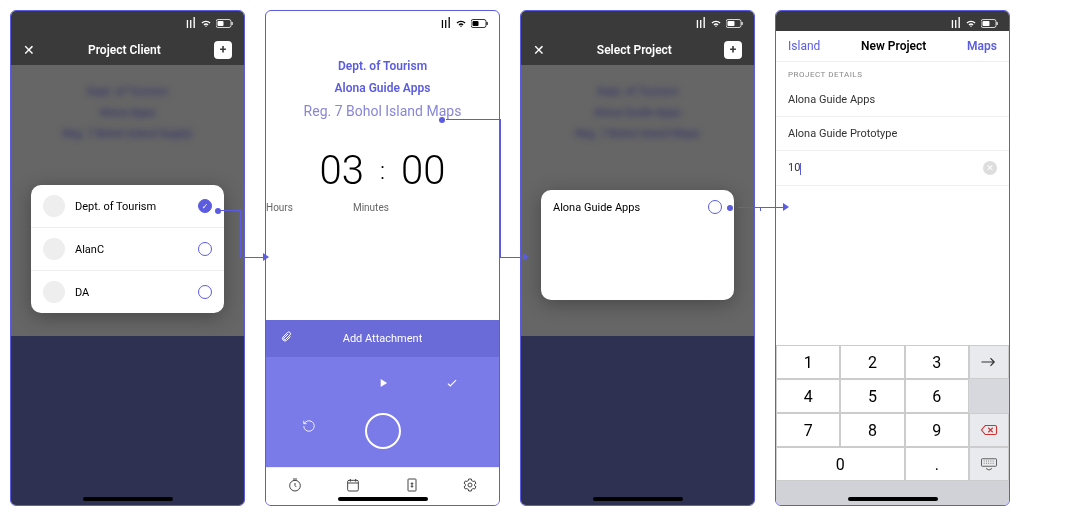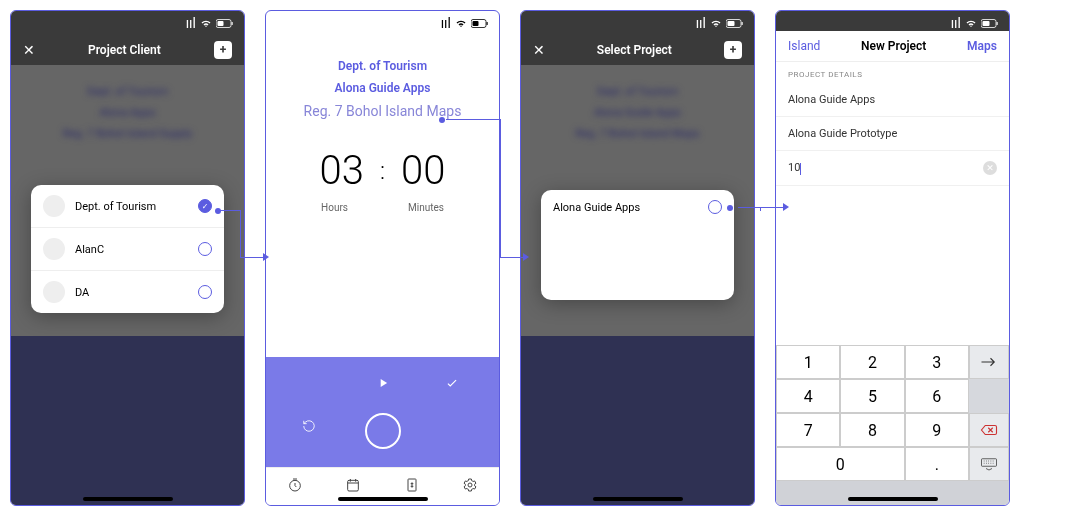--- a/index.html
+++ b/index.html
@@ -32,21 +32,21 @@
   .radio.checked::after { content: "✓"; color: #fff; font-size: 8px; }
 
   
   .s2-header { text-align: center; padding-top: 20px; }
   .brand { color: #5b5ce0; font-size: 12px; font-weight: 600; padding: 4px 0; }
   .proj { color: #5b5ce0; font-size: 12px; font-weight: 600; padding: 4px 0; }
   .sub { color: #8886d8; font-size: 14px; padding: 4px 0; }
   .timer { display: flex; justify-content: center; align-items: center; gap: 16px; margin-top: 24px; }
   .timer .num { font-size: 40px; font-weight: 300; }
   .timer .colon { font-size: 24px; font-weight: 300; }
-  .timer-labels { display: flex; justify-content: center; gap: 60px; font-size: 10px; color: #666; margin-top: 8px; }
+  .timer-labels { display: flex; gap: 60px; font-size: 10px; color: #666; margin-top: 8px; }
   .s2-bottom { position: absolute; bottom: 38px; left: 0; right: 0; }
   .attach-bar { background: #6a6ad8; color: #fff; font-size: 11px; text-align: center; padding: 12px 0; display: flex; align-items: center; justify-content: center; position: relative; }
   .attach-bar .clip { position: absolute; left: 14px; }
   .controls { background: #7a7ae8; height: 110px; position: relative; }
   .controls .play { position: absolute; top: 18px; left: 50%; transform: translateX(-50%); color: #fff; }
   .controls .check { position: absolute; top: 18px; right: 40px; color: #fff; }
   .controls .loop { position: absolute; bottom: 30px; left: 36px; color: #fff; }
   .controls .ring { position: absolute; bottom: 18px; left: 50%; transform: translateX(-50%); width: 36px; height: 36px; border: 2px solid #fff; border-radius: 50%; }
   .tabbar { position: absolute; bottom: 0; left: 0; right: 0; height: 38px; background: #fff; border-top: 1px solid #eee; display: flex; justify-content: space-around; align-items: center; }
   .tabbar .ico { color: #444; }
@@ -153,20 +153,28 @@
   <div class="timer">
     <span class="num">03</span>
     <span class="colon">:</span>
     <span class="num">00</span>
   </div>
   <div class="timer-labels">
     <span>Hours</span>
     <span>Minutes</span>
   </div>
   <div class="s2-bottom">
+    <div class="attach-bar">
+      <span class="clip">
+        <svg width="12" height="12" viewBox="0 0 24 24" fill="none" stroke="currentColor" stroke-width="2">
+            <path d="M21 11l-8 8a5 5 0 01-7-7l9-9a3.5 3.5 0 015 5l-9 9a2 2 0 01-3-3l8-8"></path>
+          </svg>
+      </span>
+      <span>Add Attachment</span>
+    </div>
     <div class="controls">
       <span class="play">
         <svg width="14" height="14" viewBox="0 0 24 24" fill="currentColor">
             <path d="M8 5v14l11-7z"></path>
           </svg>
       </span>
       <span class="check">
         <svg width="14" height="14" viewBox="0 0 24 24" fill="none" stroke="currentColor" stroke-width="2">
             <path d="M5 13l4 4L19 7"></path>
           </svg>

